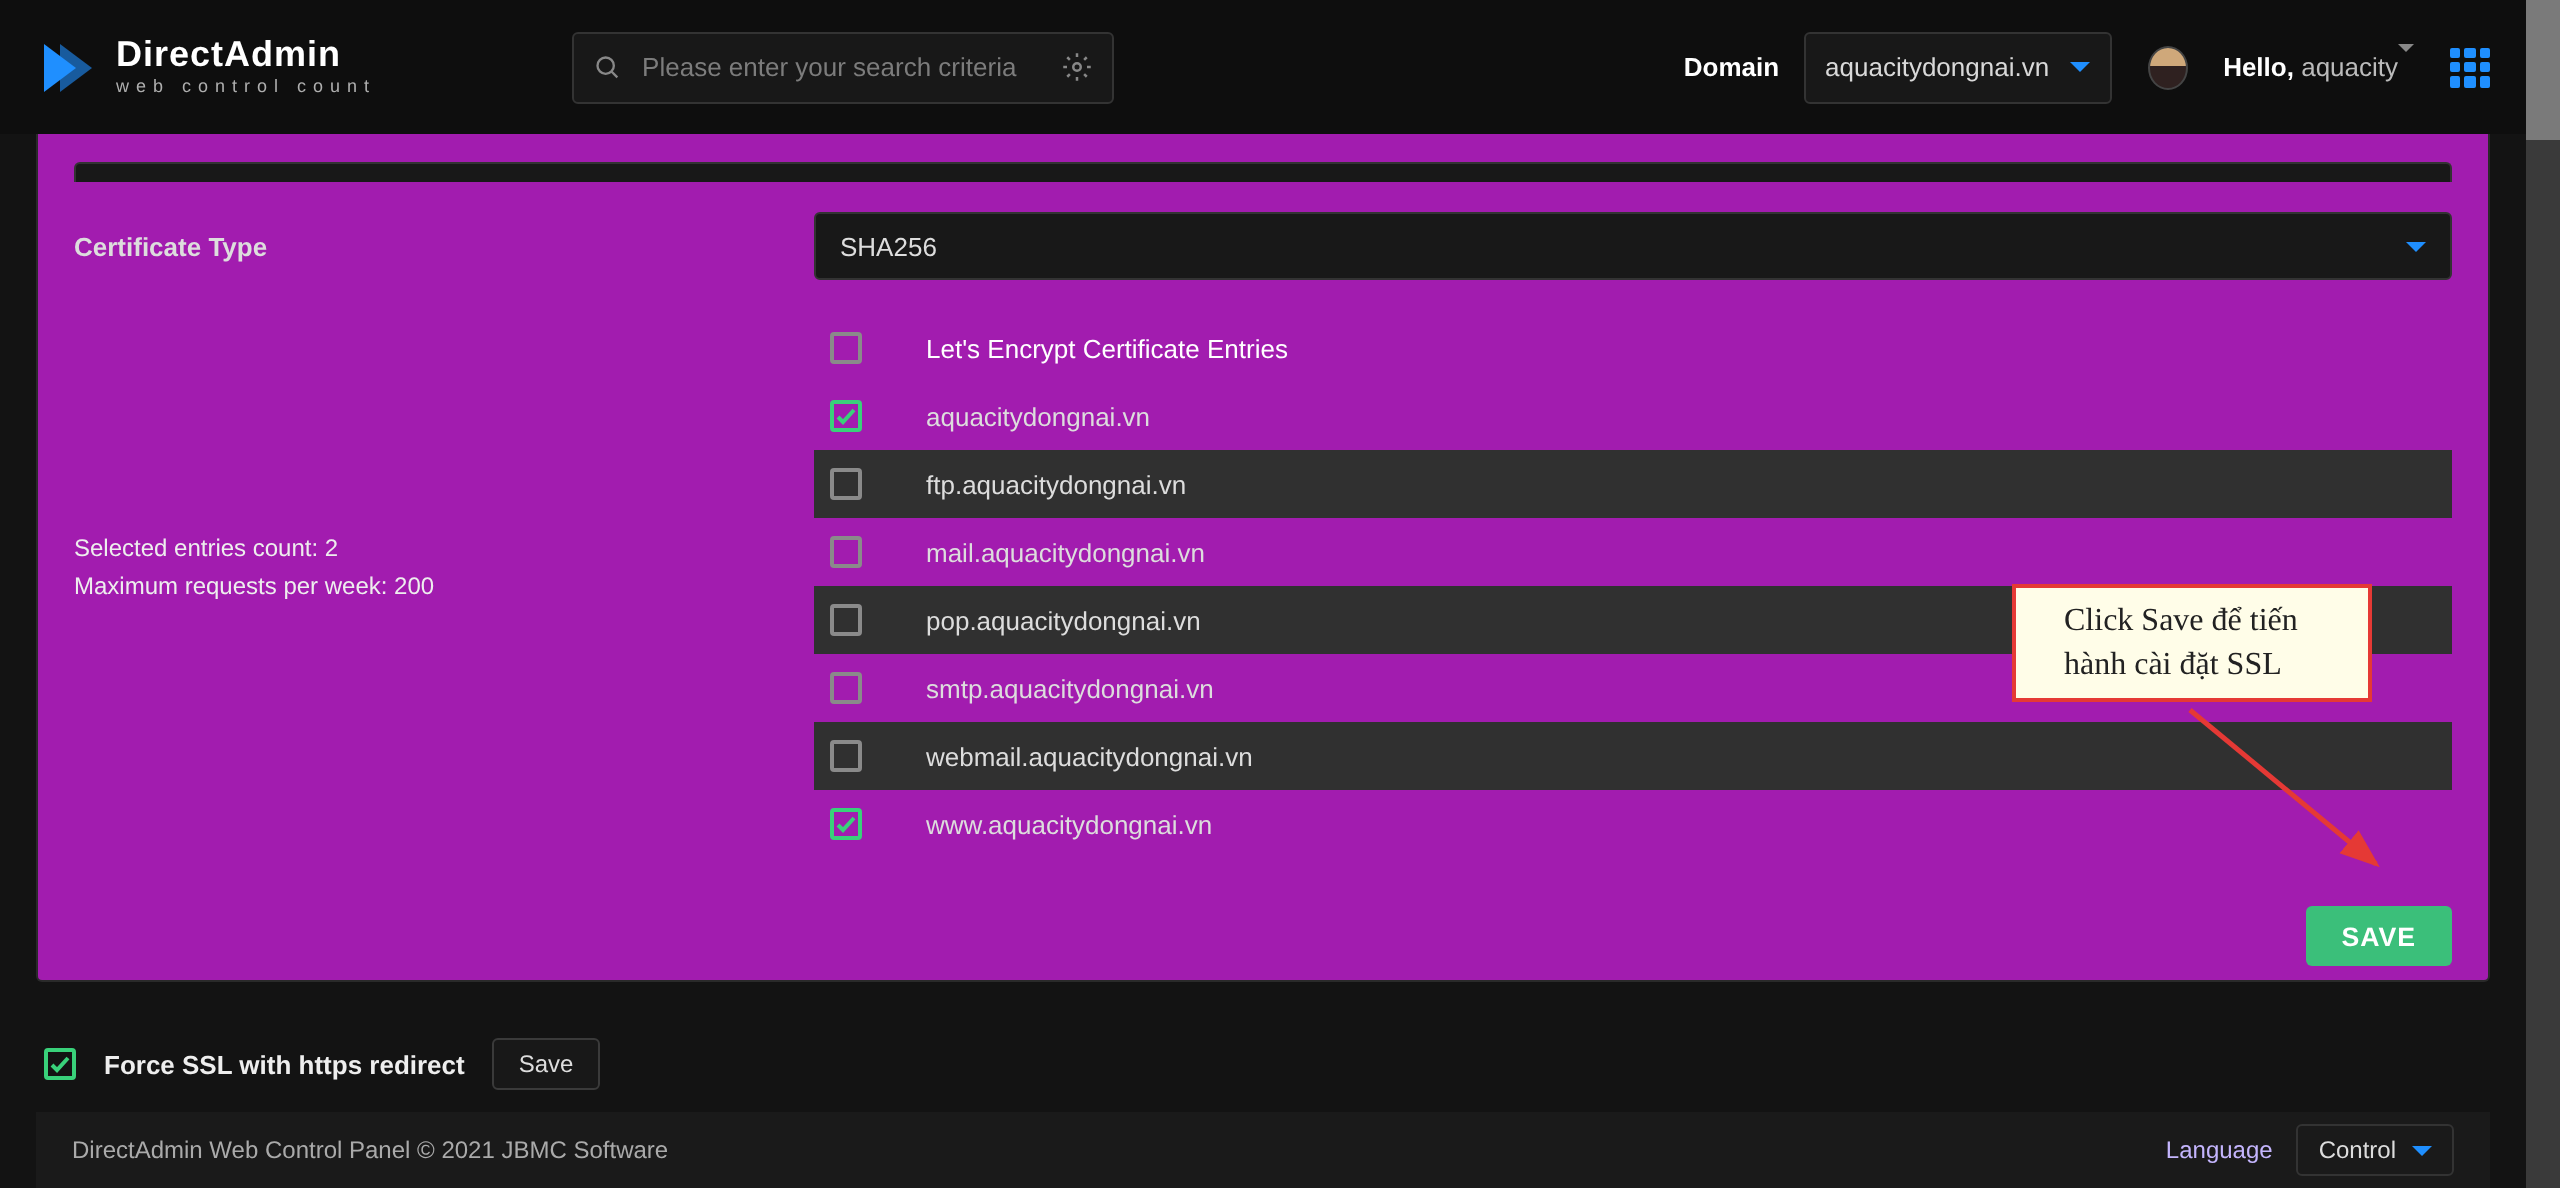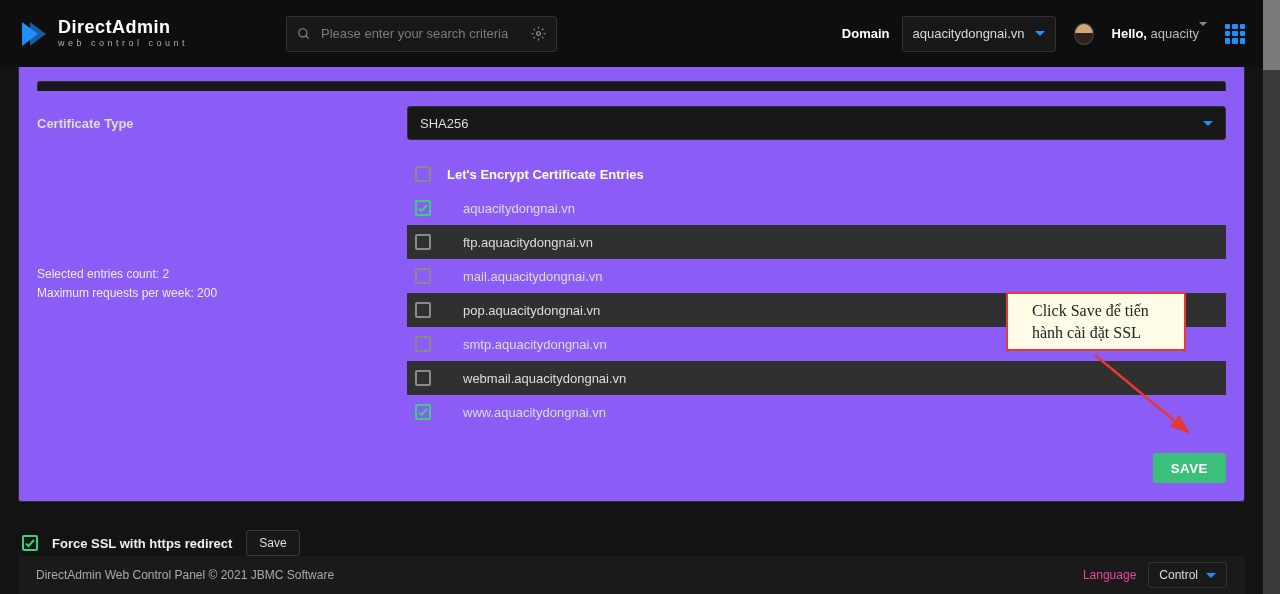--- a/index.html
+++ b/index.html
@@ -17,30 +17,30 @@
   .search input::placeholder { color: #7c7c7c; }
   .spacer { flex: 1; }
   .domain-lbl { color: #fff; font-weight: 600; margin-right: -6px; }
   .domain-sel { height: 36px; min-width: 140px; border: 1px solid #333; border-radius: 3px; background: #181818; display: flex; align-items: center; justify-content: space-between; padding: 0 10px; color: #d9d9d9; gap: 10px; }
   .avatar { width: 20px; height: 22px; border-radius: 50%; background: linear-gradient(#cfa87a 45%, #2f2120 46%); border: 1px solid #444; }
   .hello { color: #fff; font-size: 13px; }
   .hello .thin { color: #bbb; font-weight: 400; }
   .menu-grid { width: 20px; height: 20px; display: grid; grid-template-columns: repeat(3,1fr); grid-template-rows: repeat(3,1fr); gap: 2px; }
   .menu-grid span { background: #1f8fff; border-radius: 1px; }
   .content { flex: 1; padding: 0 18px; display: flex; flex-direction: column; }
-  .panel { border: 1px solid #2a2a2a; border-top: none; border-radius: 0 0 3px 3px; padding: 14px 18px 18px; background: #8b5cf6; }
+  .panel { border: 1px solid #2a2a2a; border-top: none; border-radius: 0 0 3px 3px; padding: 14px 18px 7px; background: #a21caf; }
   .row { display: flex; align-items: center; min-height: 36px; }
   .row .label { width: 370px; color: #ddd; font-weight: 600; font-size: 13px; }
   .row .field { flex: 1; }
   .select { width: 100%; background: #181818; border: 1px solid #333; border-radius: 3px; height: 34px; display: flex; align-items: center; justify-content: space-between; padding: 0 12px; color: #ddd; }
   .entries-wrap { display: flex; margin-top: 16px; }
   .entries-side { width: 370px; padding-top: 108px; font-weight: 400; color: #eee; line-height: 1.6; font-size: 12px; }
   .entries-table { flex: 1; }
   .ehead, .erow { display: flex; align-items: center; height: 34px; padding-left: 8px; gap: 32px; }
-  .ehead { font-weight: 700; color: #fff; gap: 16px; }
+  .ehead { font-weight: 400; color: #fff; }
   .erow { color: #ddd; }
   .erow.alt { background: #303030; }
   .cb { width: 16px; height: 16px; border: 2px solid #8a8a8a; border-radius: 2px; display: inline-flex; align-items: center; justify-content: center; flex-shrink: 0; }
   .cb.checked { border-color: #39d17a; }
   .cb.checked svg { display: block; }
   .cb svg { display: none; }
   .save-row { display: flex; justify-content: flex-end; margin-top: 24px; }
   .btn-save { background: #3bbf7a; color: #fff; font-weight: 700; letter-spacing: .5px; border: none; border-radius: 3px; height: 30px; padding: 0 18px; }
   .force-row { display: flex; align-items: center; gap: 14px; margin-top: 28px; padding-left: 4px; }
   .button-light { background: #181818; border: 1px solid #3a3a3a; color: #ddd; border-radius: 3px; height: 26px; padding: 0 12px; font-size: 12px; }
@@ -183,21 +183,21 @@
             <polyline points="4,13 9,18 20,6"></polyline>
           </svg>
         </span>
       <span style="font-weight:600;color:#eee;">Force SSL with https redirect</span>
       <button class="button-light">Save</button>
     </div>
 
     <div class="footer">
       <span>DirectAdmin Web Control Panel © 2021 JBMC Software</span>
       <span style="display:inline-flex;align-items:center;gap:12px;">
-        <span style="color:#ec4899;">Language</span>
+        <span style="color:#c4b5fd;">Language</span>
         <span class="lang-sel">
           <span>Control</span>
           <span class="chev-down"></span>
         </span>
       </span>
     </div>
   </div>
 </div>
 
 <div class="callout">Click Save để tiến hành cài đặt SSL</div>

